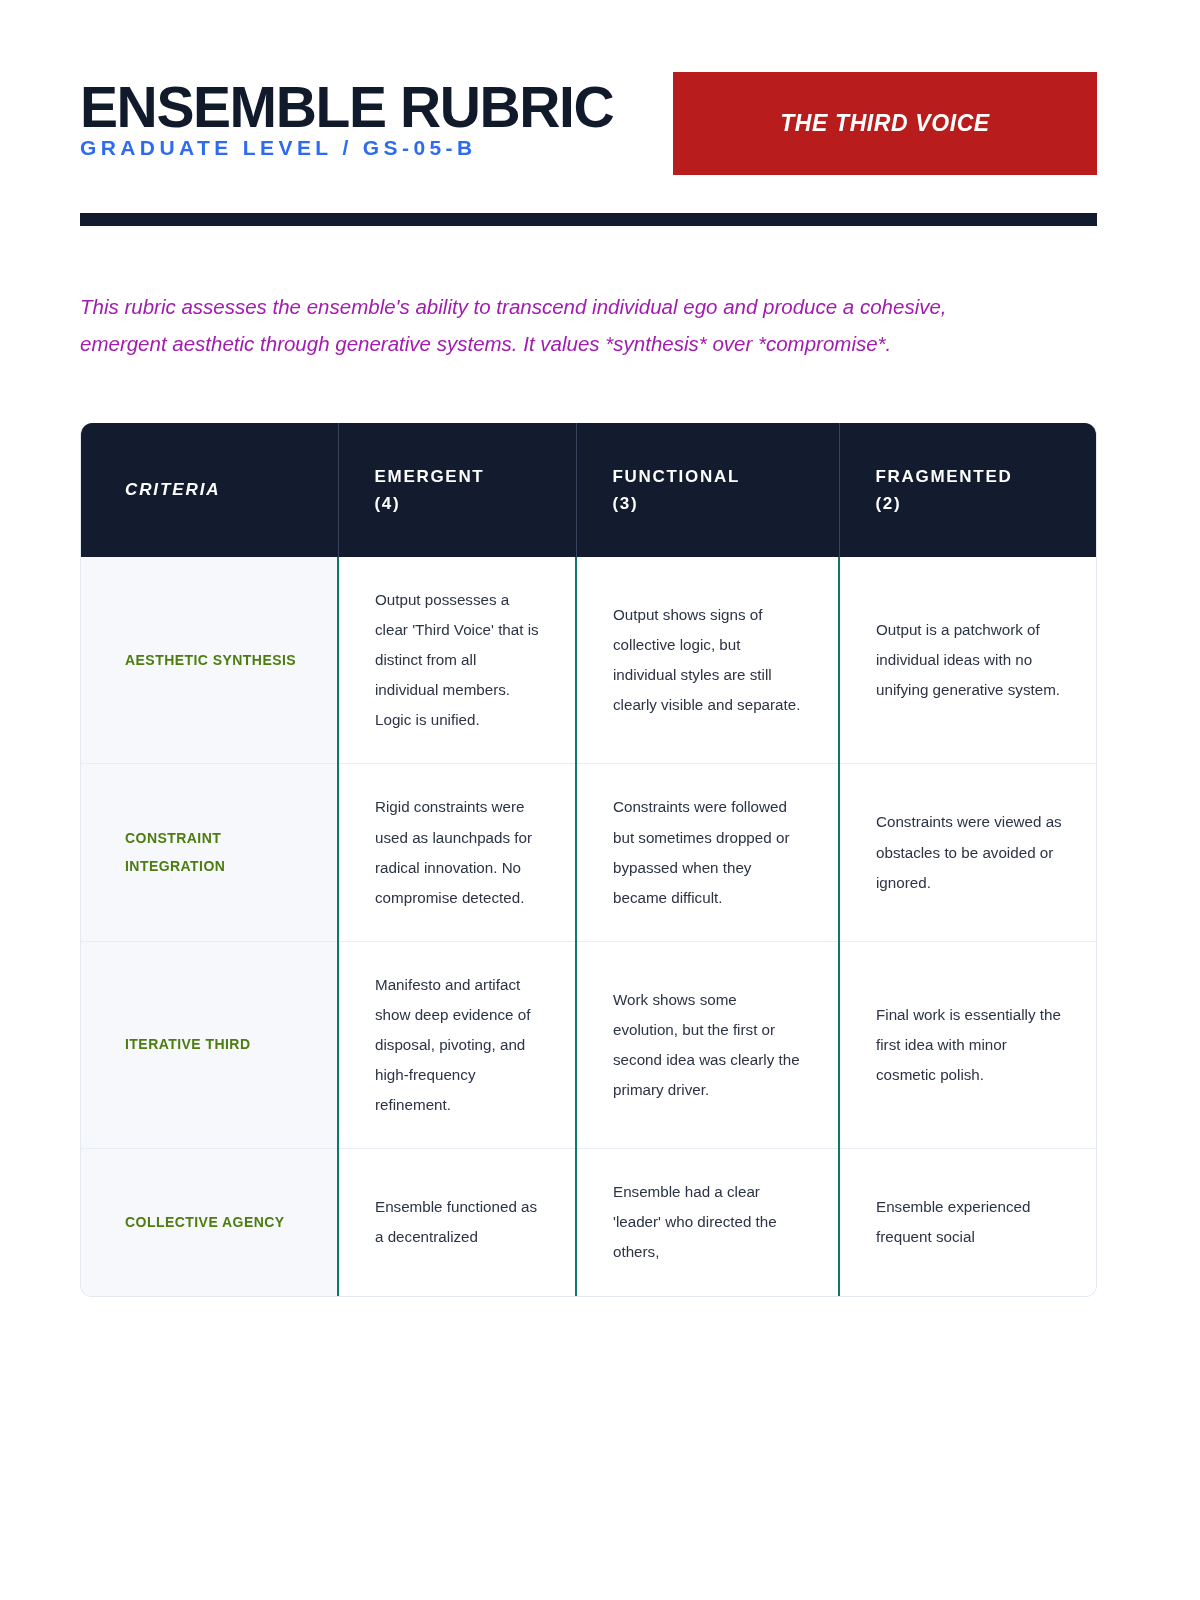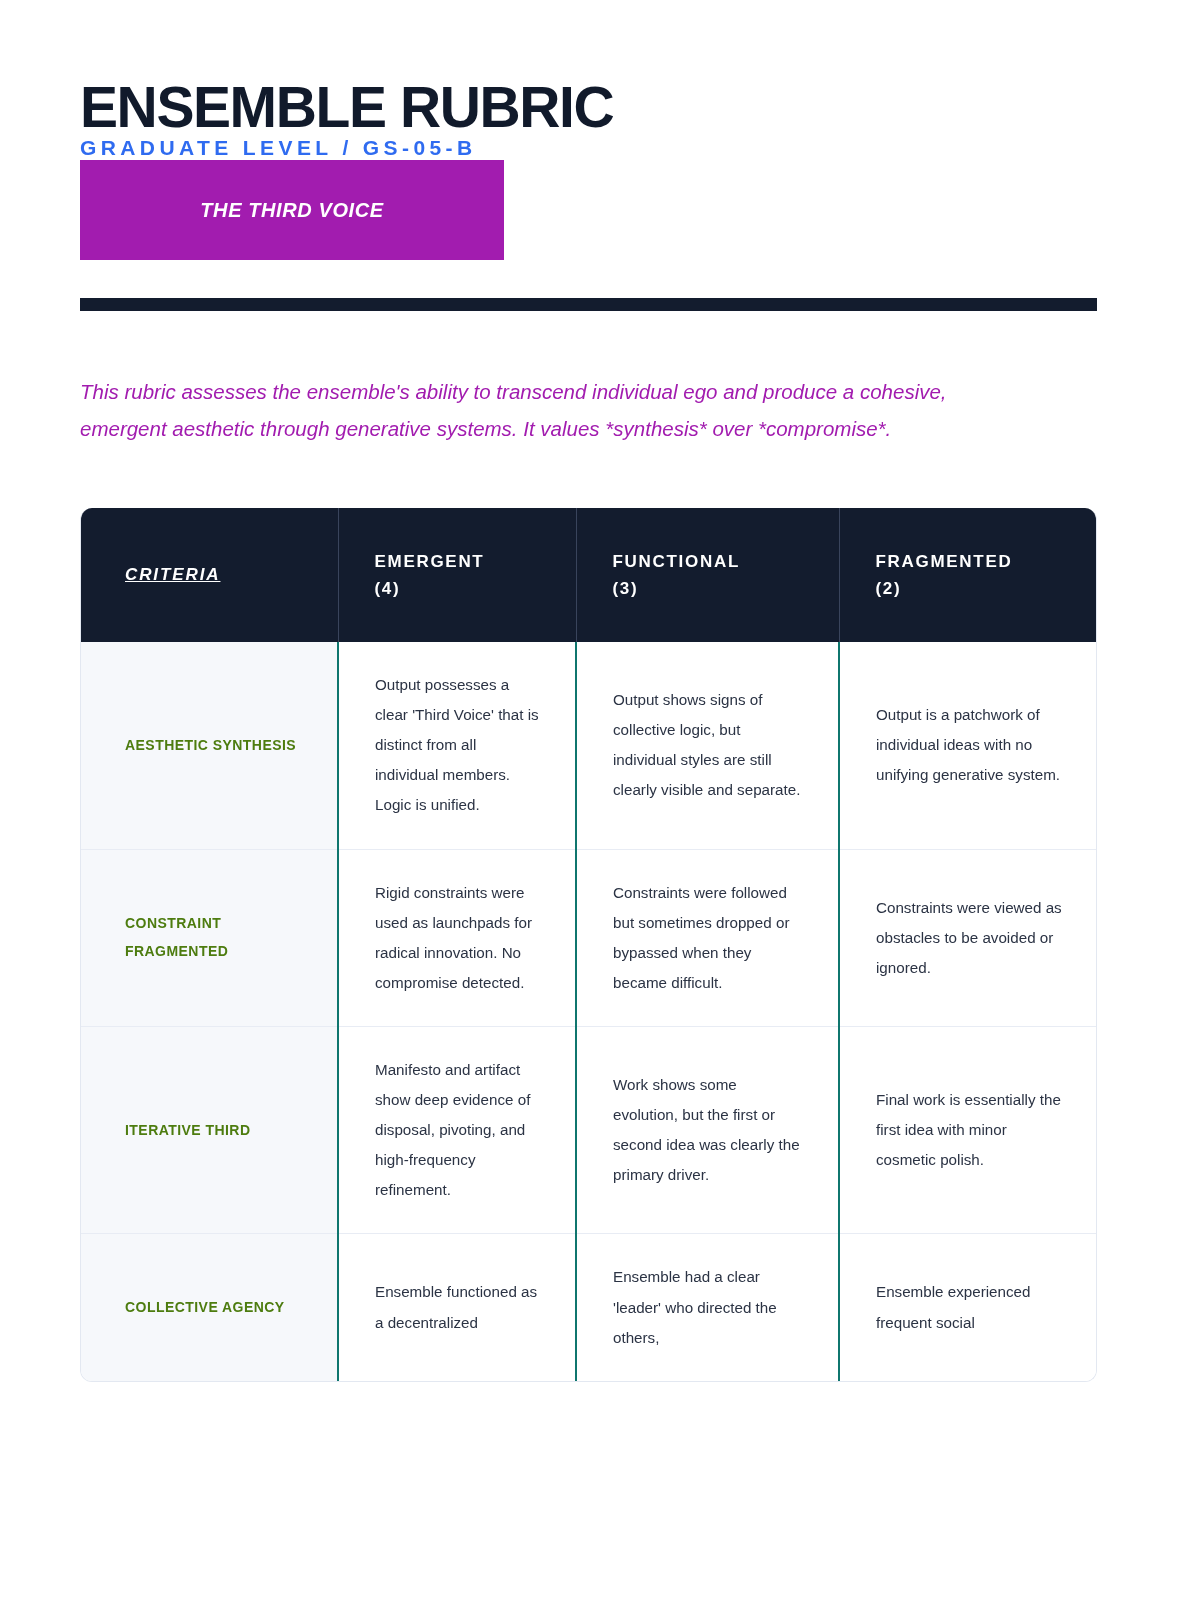--- a/index.html
+++ b/index.html
@@ -20,21 +20,20 @@
     padding: 0;
     overflow: hidden;
   }
 
   
   .header {
     display: flex;
     align-items: flex-start;
     justify-content: space-between;
     padding: 72px 103px 0 80px;
-    flex-direction: column;
   }
 
   .header-left {
     padding-top: 6px;
   }
 
   .doc-title {
     font-size: 57px;
     line-height: 1.02;
     font-weight: 700;
@@ -46,23 +45,23 @@
 
   .doc-subtitle {
     font-size: 21px;
     font-weight: 700;
     letter-spacing: 4.4px;
     color: #2f6bf0;
     white-space: nowrap;
   }
 
   .badge {
-    background: #a21caf;
+    background: #b91c1c;
     color: #ffffff;
-    font-size: 20px;
+    font-size: 23px;
     font-weight: 700;
     font-style: italic;
     letter-spacing: 0.6px;
     padding: 40px 50px;
     min-width: 424px;
     text-align: center;
     white-space: nowrap;
     line-height: 1;
   }
 
@@ -116,21 +115,20 @@
     line-height: 1.6;
     border-right: 1px solid #39445c;
   }
 
   thead th:last-child { border-right: none; }
 
   thead th.criteria-head {
     font-style: italic;
     letter-spacing: 1.9px;
     padding-left: 44px;
-    text-decoration: underline;
   }
 
   thead th .lvl-name { display: block; }
   thead th .lvl-score { display: block; }
 
   tbody td {
     vertical-align: middle;
     padding: 28px 36px;
     font-size: 15.2px;
     line-height: 1.98;
@@ -199,21 +197,21 @@
         </tr>
       </thead>
       <tbody>
         <tr>
           <td class="criteria-cell">AESTHETIC SYNTHESIS</td>
           <td>Output possesses a clear 'Third Voice' that is distinct from all individual members. Logic is unified.</td>
           <td>Output shows signs of collective logic, but individual styles are still clearly visible and separate.</td>
           <td>Output is a patchwork of individual ideas with no unifying generative system.</td>
         </tr>
         <tr>
-          <td class="criteria-cell">CONSTRAINT FRAGMENTED</td>
+          <td class="criteria-cell">CONSTRAINT INTEGRATION</td>
           <td>Rigid constraints were used as launchpads for radical innovation. No compromise detected.</td>
           <td>Constraints were followed but sometimes dropped or bypassed when they became difficult.</td>
           <td>Constraints were viewed as obstacles to be avoided or ignored.</td>
         </tr>
         <tr>
           <td class="criteria-cell">ITERATIVE THIRD</td>
           <td>Manifesto and artifact show deep evidence of disposal, pivoting, and high-frequency refinement.</td>
           <td>Work shows some evolution, but the first or second idea was clearly the primary driver.</td>
           <td>Final work is essentially the first idea with minor cosmetic polish.</td>
         </tr>

